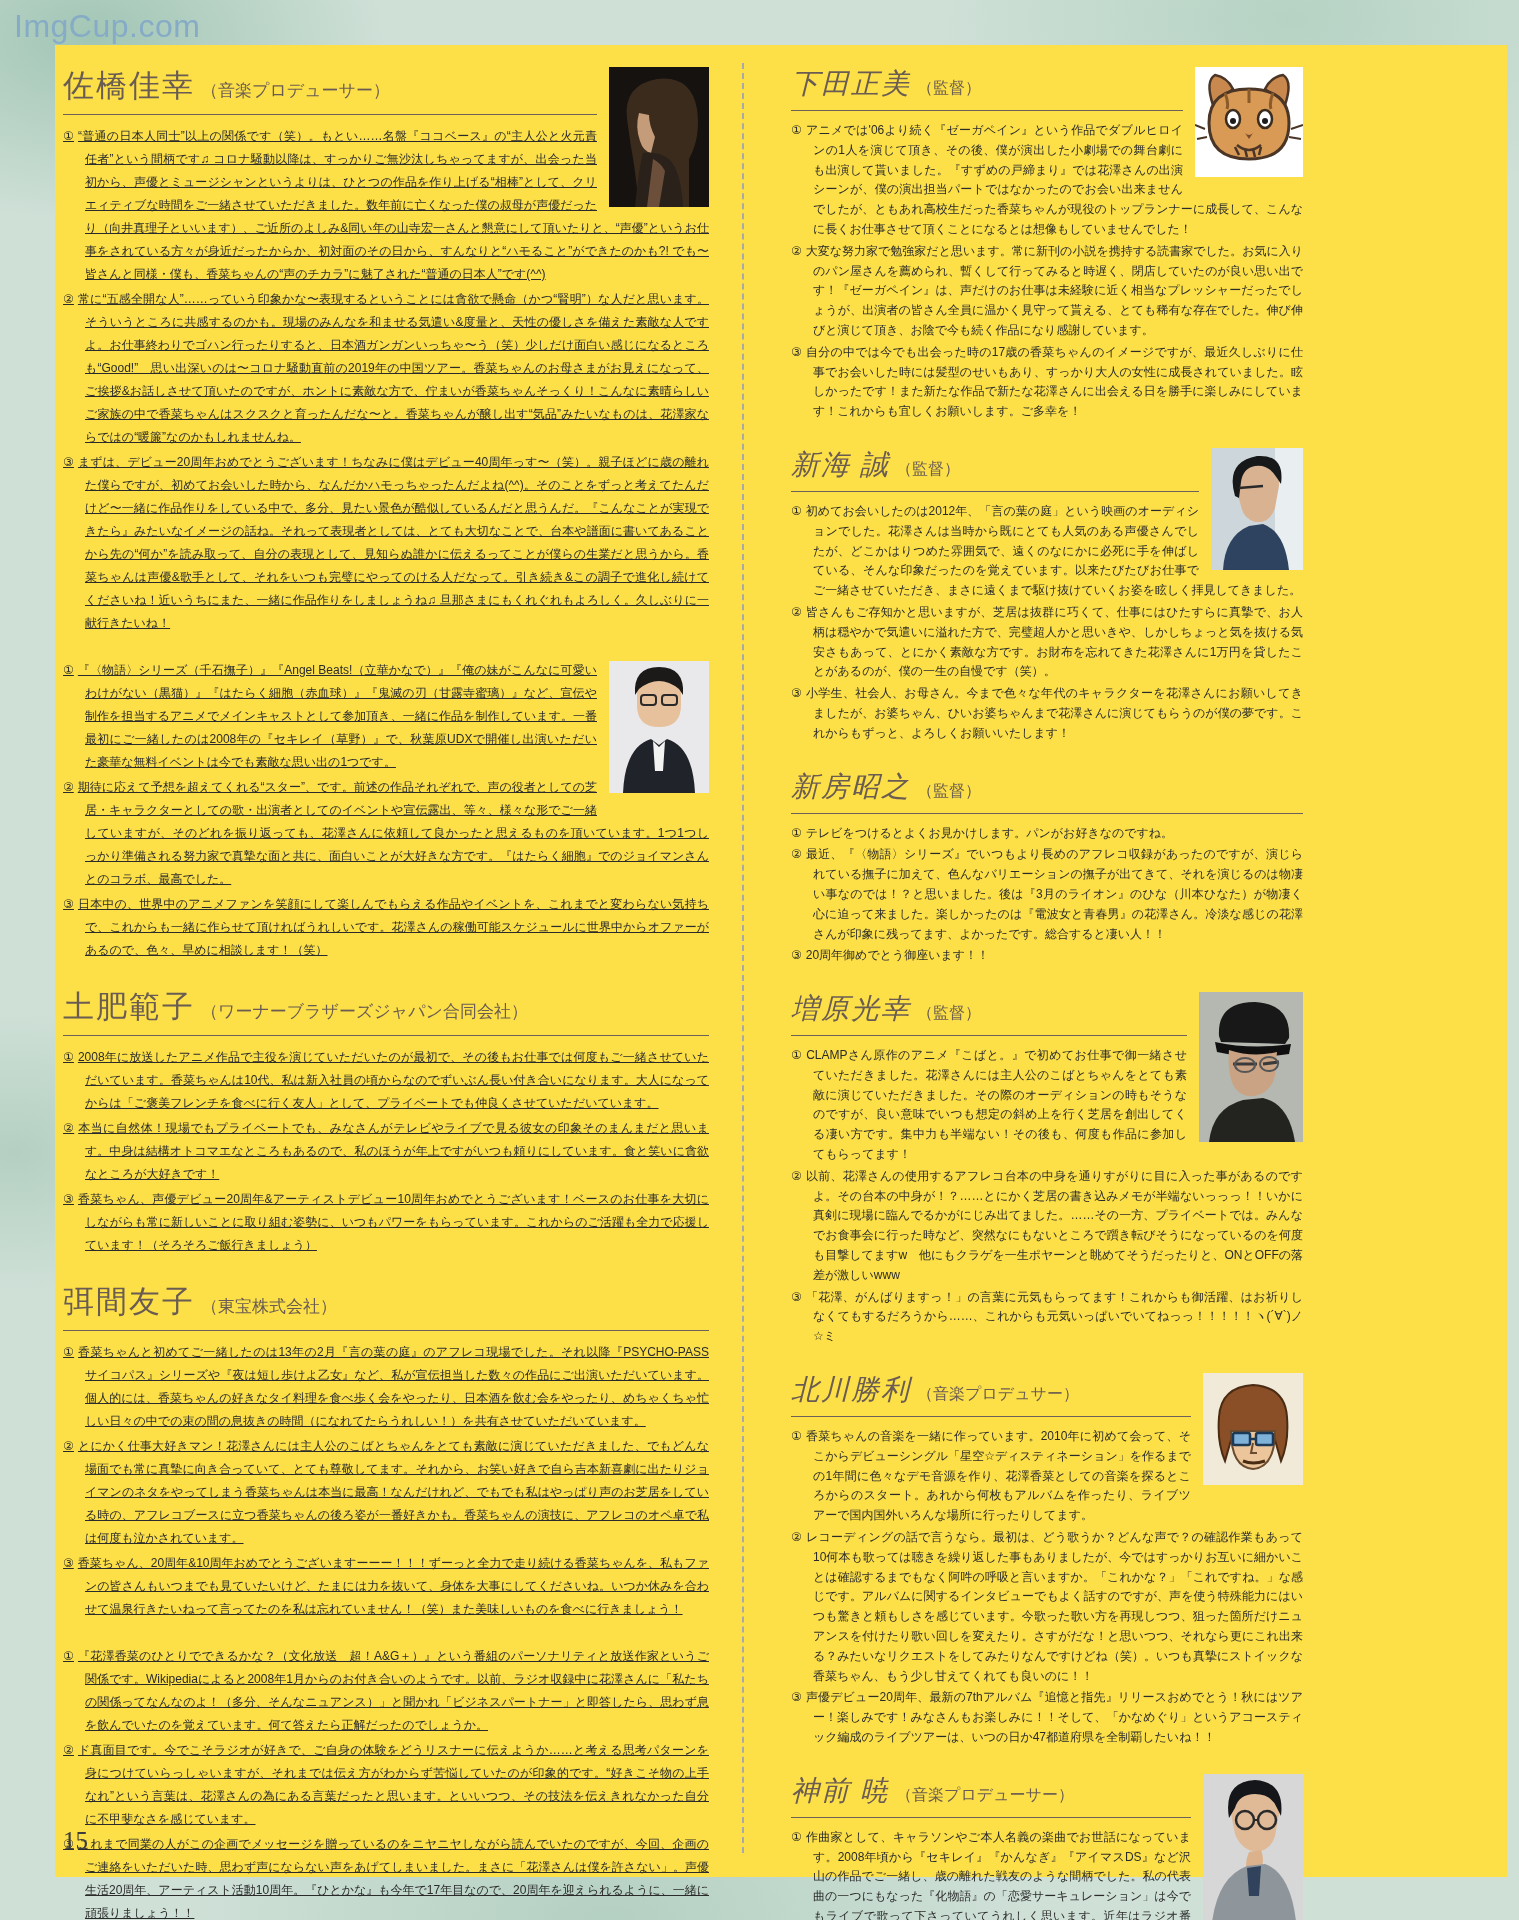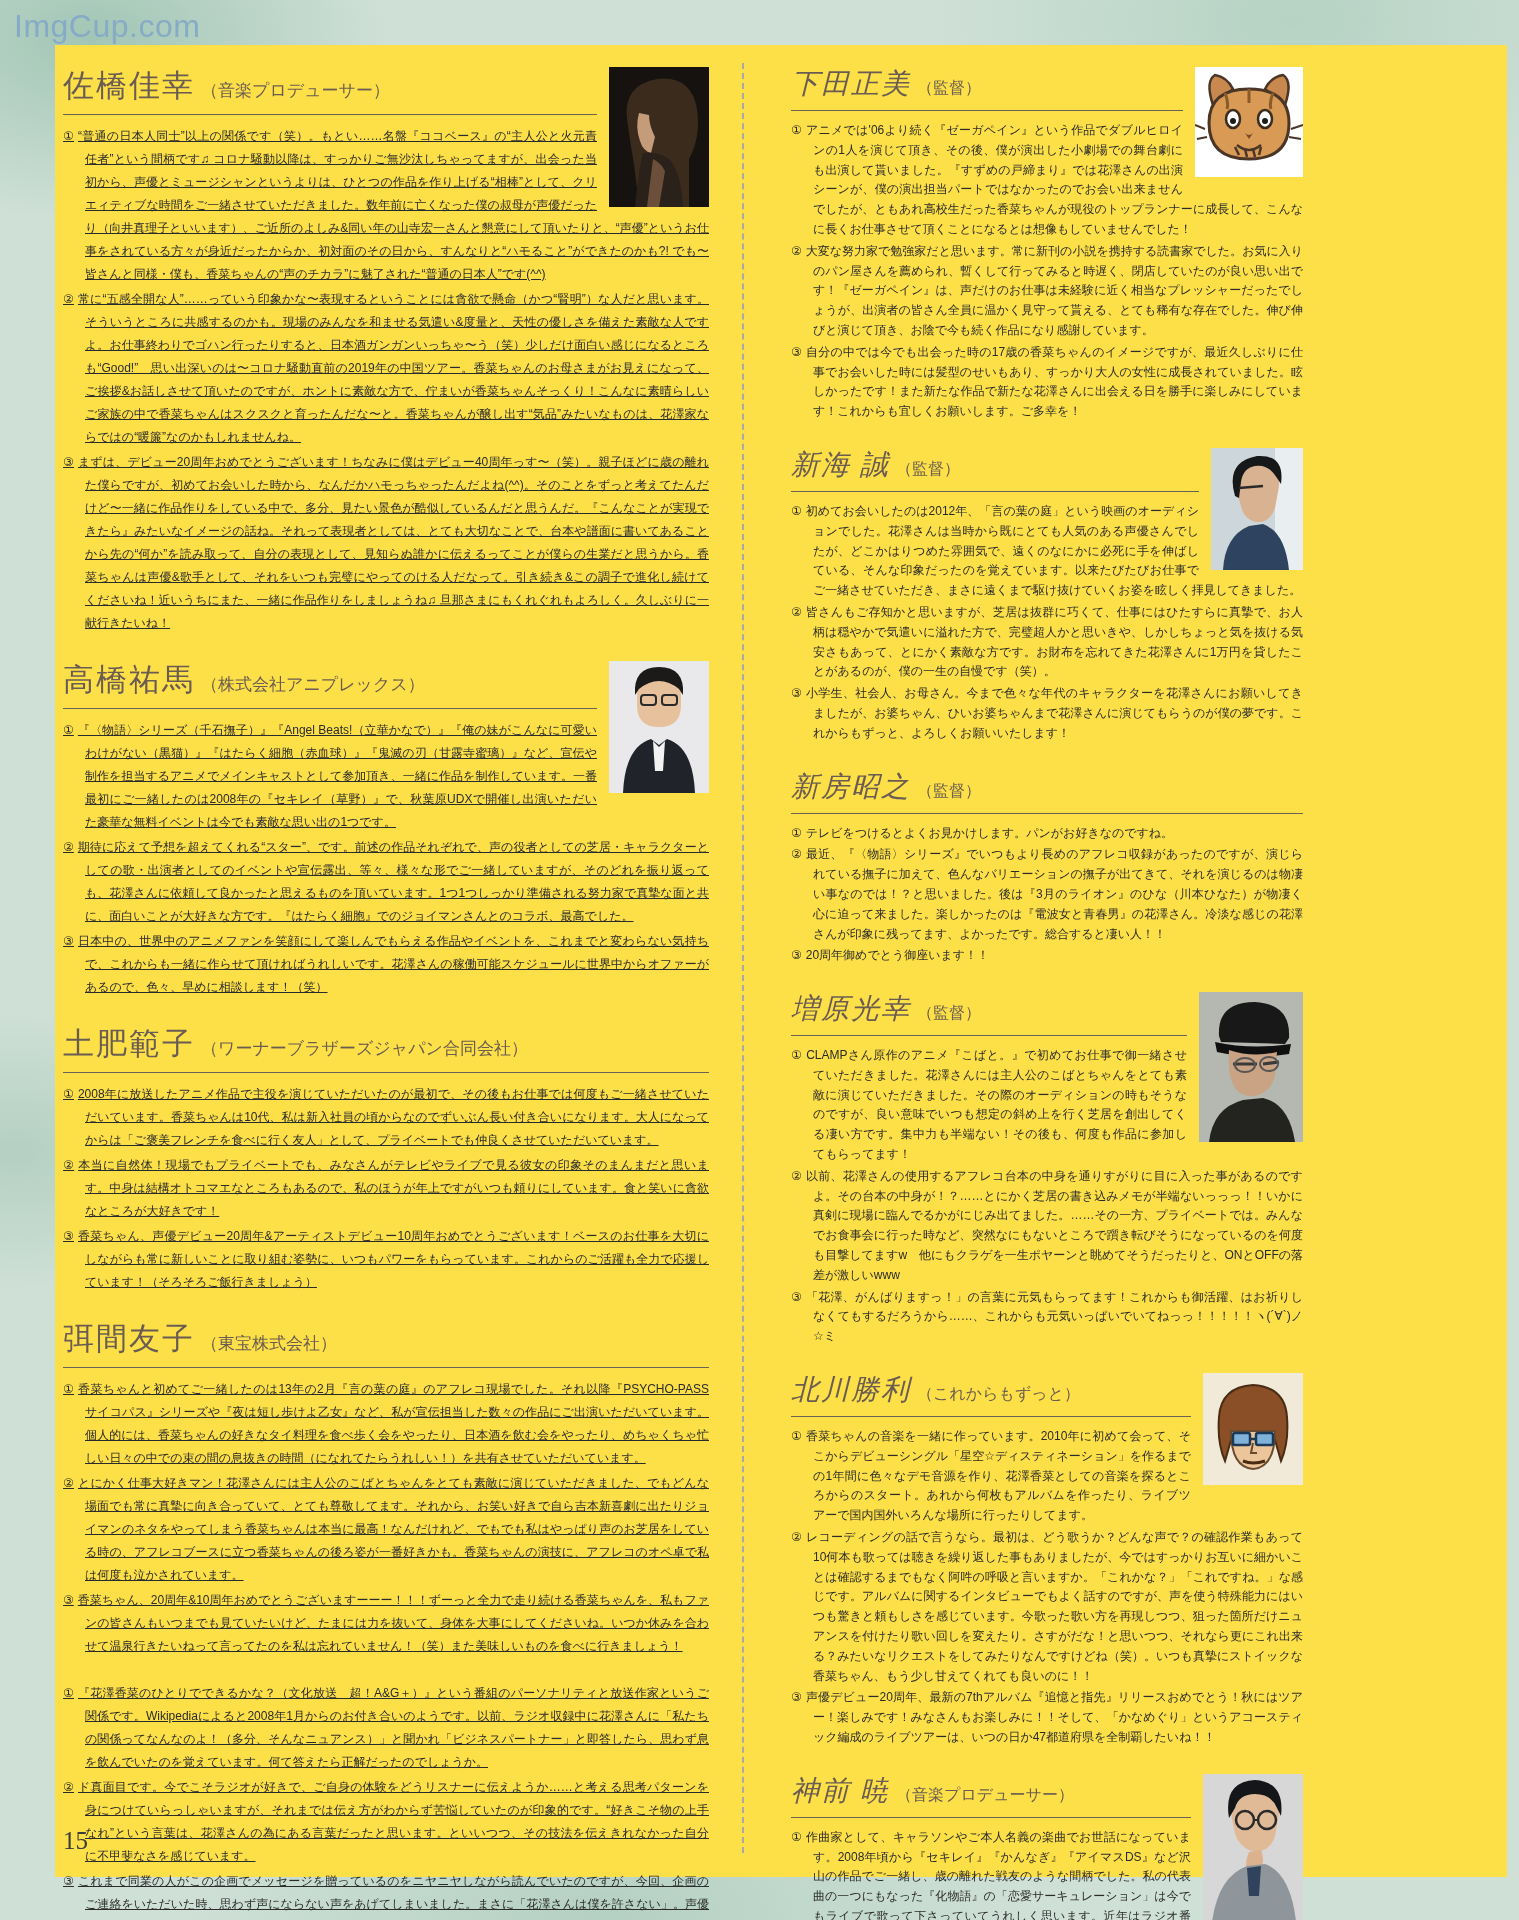--- a/index.html
+++ b/index.html
@@ -78,21 +78,20 @@
         <svg width="100" height="132" viewBox="0 0 100 132">
           <rect width="100" height="132" fill="#e9e9eb"></rect>
           <path d="M28 30 Q28 8 50 8 Q72 8 72 30 L72 44 Q72 66 50 66 Q28 66 28 44 Z" fill="#e7c09c"></path>
           <path d="M26 34 Q24 6 50 6 Q76 6 74 34 L70 28 Q60 20 50 20 Q40 20 30 28 Z" fill="#1c1a18"></path>
           <rect x="32" y="34" width="15" height="10" rx="3" fill="none" stroke="#2a2a2a" stroke-width="2"></rect>
           <rect x="53" y="34" width="15" height="10" rx="3" fill="none" stroke="#2a2a2a" stroke-width="2"></rect>
           <path d="M14 132 Q16 86 42 78 L50 84 L58 78 Q84 86 86 132 Z" fill="#20242a"></path>
           <path d="M44 80 L50 86 L56 80 L54 110 L46 110 Z" fill="#f2f2f2"></path>
         </svg>
       </div>
-      <h2 class="sec-header"><span class="nm">高橋祐馬</span> <span class="rl">（株式会社アニプレックス）</span></h2>
       <p class="para"><span class="num">①</span><span>『〈物語〉シリーズ（千石撫子）』『Angel Beats!（立華かなで）』『俺の妹がこんなに可愛いわけがない（黒猫）』『はたらく細胞（赤血球）』『鬼滅の刃（甘露寺蜜璃）』など、宣伝や制作を担当するアニメでメインキャストとして参加頂き、一緒に作品を制作しています。一番最初にご一緒したのは2008年の『セキレイ（草野）』で、秋葉原UDXで開催し出演いただいた豪華な無料イベントは今でも素敵な思い出の1つです。</span></p>
       <p class="para"><span class="num">②</span><span>期待に応えて予想を超えてくれる“スター”、です。前述の作品それぞれで、声の役者としての芝居・キャラクターとしての歌・出演者としてのイベントや宣伝露出、等々、様々な形でご一緒していますが、そのどれを振り返っても、花澤さんに依頼して良かったと思えるものを頂いています。1つ1つしっかり準備される努力家で真摯な面と共に、面白いことが大好きな方です。『はたらく細胞』でのジョイマンさんとのコラボ、最高でした。</span></p>
       <p class="para"><span class="num">③</span><span>日本中の、世界中のアニメファンを笑顔にして楽しんでもらえる作品やイベントを、これまでと変わらない気持ちで、これからも一緒に作らせて頂ければうれしいです。花澤さんの稼働可能スケジュールに世界中からオファーがあるので、色々、早めに相談します！（笑）</span></p>
     </section>
 
     <section class="sec">
       <h2 class="sec-header"><span class="nm">土肥範子</span> <span class="rl">（ワーナーブラザーズジャパン合同会社）</span></h2>
       <p class="para"><span class="num">①</span><span>2008年に放送したアニメ作品で主役を演じていただいたのが最初で、その後もお仕事では何度もご一緒させていただいています。香菜ちゃんは10代、私は新入社員の頃からなのでずいぶん長い付き合いになります。大人になってからは「ご褒美フレンチを食べに行く友人」として、プライベートでも仲良くさせていただいています。</span></p>
       <p class="para"><span class="num">②</span><span>本当に自然体！現場でもプライベートでも、みなさんがテレビやライブで見る彼女の印象そのまんまだと思います。中身は結構オトコマエなところもあるので、私のほうが年上ですがいつも頼りにしています。食と笑いに貪欲なところが大好きです！</span></p>
       <p class="para"><span class="num">③</span><span>香菜ちゃん、声優デビュー20周年&amp;アーティストデビュー10周年おめでとうございます！ベースのお仕事を大切にしながらも常に新しいことに取り組む姿勢に、いつもパワーをもらっています。これからのご活躍も全力で応援しています！（そろそろご飯行きましょう）</span></p>
@@ -188,21 +187,21 @@
           <rect width="100" height="112" fill="#f1ead9"></rect>
           <path d="M22 88 Q14 70 16 44 Q18 14 50 12 Q82 14 84 44 Q86 70 78 88 L70 60 L30 60 Z" fill="#8a4f26" stroke="#4a2c14" stroke-width="2"></path>
           <path d="M28 58 Q28 94 50 96 Q72 94 72 58 Z" fill="#ecc69a" stroke="#6b4b2f" stroke-width="2"></path>
           <rect x="30" y="60" width="17" height="12" rx="2" fill="#7fb2d8" stroke="#1c3a56" stroke-width="2.5"></rect>
           <rect x="53" y="60" width="17" height="12" rx="2" fill="#7fb2d8" stroke="#1c3a56" stroke-width="2.5"></rect>
           <path d="M47 66 L53 66" stroke="#1c3a56" stroke-width="2.5"></path>
           <path d="M50 70 L48 80 L54 80" stroke="#6b4b2f" stroke-width="2" fill="none"></path>
           <path d="M40 88 Q50 92 62 88" stroke="#4a2c14" stroke-width="3" fill="none"></path>
         </svg>
       </div>
-      <h2 class="sec-header"><span class="nm">北川勝利</span> <span class="rl">（これからもずっと）</span></h2>
+      <h2 class="sec-header"><span class="nm">北川勝利</span> <span class="rl">（音楽プロデュサー）</span></h2>
       <p class="para"><span class="num">①</span><span>香菜ちゃんの音楽を一緒に作っています。2010年に初めて会って、そこからデビューシングル「星空☆ディスティネーション」を作るまでの1年間に色々なデモ音源を作り、花澤香菜としての音楽を探るところからのスタート。あれから何枚もアルバムを作ったり、ライブツアーで国内国外いろんな場所に行ったりしてます。</span></p>
       <p class="para"><span class="num">②</span><span>レコーディングの話で言うなら。最初は、どう歌うか？どんな声で？の確認作業もあって10何本も歌っては聴きを繰り返した事もありましたが、今ではすっかりお互いに細かいことは確認するまでもなく阿吽の呼吸と言いますか。「これかな？」「これですね。」な感じです。アルバムに関するインタビューでもよく話すのですが、声を使う特殊能力にはいつも驚きと頼もしさを感じています。今歌った歌い方を再現しつつ、狙った箇所だけニュアンスを付けたり歌い回しを変えたり。さすがだな！と思いつつ、それなら更にこれ出来る？みたいなリクエストをしてみたりなんですけどね（笑）。いつも真摯にストイックな香菜ちゃん、もう少し甘えてくれても良いのに！！</span></p>
       <p class="para"><span class="num">③</span><span>声優デビュー20周年、最新の7thアルバム『追憶と指先』リリースおめでとう！秋にはツアー！楽しみです！みなさんもお楽しみに！！そして、「かなめぐり」というアコースティック編成のライブツアーは、いつの日か47都道府県を全制覇したいね！！</span></p>
     </section>
 
     <section class="sec">
       <div class="photo">
         <svg width="100" height="158" viewBox="0 0 100 158">
           <rect width="100" height="158" fill="#d7d7d7"></rect>
           <path d="M28 40 Q26 10 52 10 Q78 10 76 40 L72 62 Q68 76 54 78 Q38 76 32 60 Z" fill="#e0ba97"></path>

